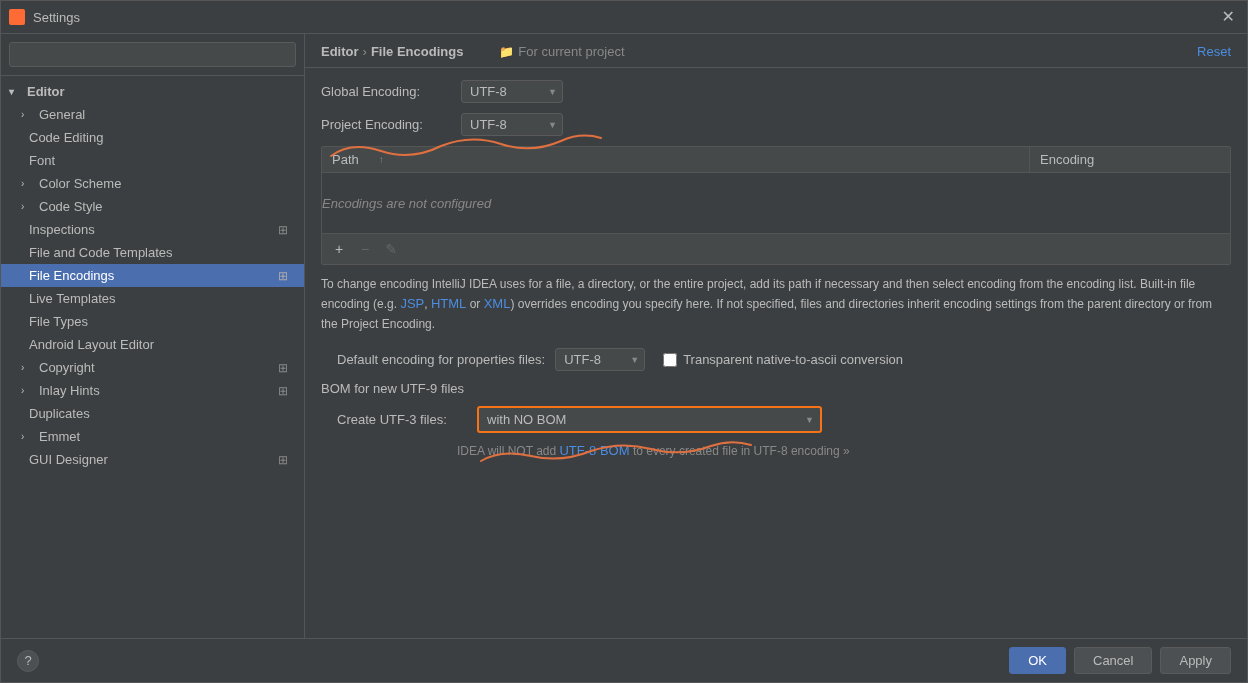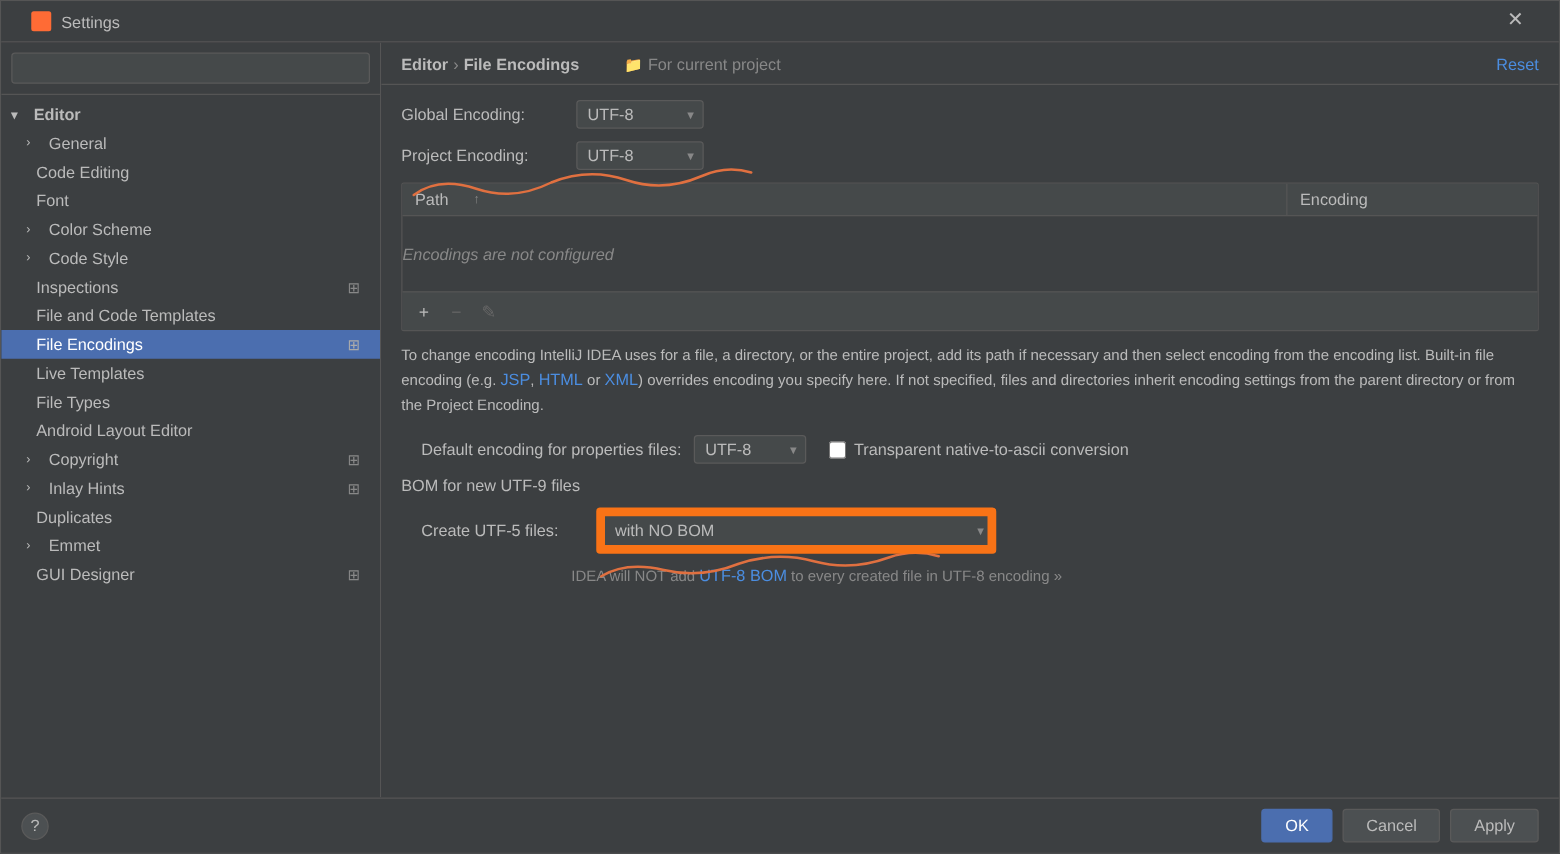--- a/index.html
+++ b/index.html
@@ -12,21 +12,21 @@
       background: #3c3f41;
       border: 1px solid #555;
       display: flex;
       flex-direction: column;
       color: #bbbbbb;
       position: relative;
     }
 
     .title-bar {
       background: #3c3f41;
-      padding: 6px 24px;
+      padding: 6px 8px;
       display: flex;
       align-items: center;
       justify-content: space-between;
       border-bottom: 1px solid #555;
       flex-shrink: 0;
     }
 
     .title-bar-left {
       display: flex;
       align-items: center;
@@ -318,27 +318,27 @@
       color: #888;
       position: absolute;
       right: 8px;
       top: 50%;
       transform: translateY(-50%);
       pointer-events: none;
     }
 
     .bom-select {
       background: #45494a;
-      border: 7px solid #f97316;
+      border: 2px solid #f97316;
       color: #bbbbbb;
       padding: 4px 28px 4px 8px;
       border-radius: 3px;
       appearance: none;
       cursor: pointer;
-      width: 320px;
+      width: 345px;
       outline: none;
       font-size: 13px;
     }
 
     .bom-hint {
       font-size: 12px;
       color: #888;
       margin-top: 5px;
       padding-left: 120px;
     }
@@ -600,21 +600,21 @@
         </div>
 
         <svg style="position:absolute; pointer-events:none; left:480px; top:430px; width:280px; height:40px; overflow:visible;">
           <path d="M 0 30 Q 20 18 50 25 Q 80 32 110 20 Q 140 10 170 18 Q 200 26 230 15 Q 250 8 270 14" stroke="#e07040" stroke-width="2" fill="none" stroke-linecap="round"></path>
         </svg>
 
         <div class="bom-section">
           <div class="section-title">BOM for new UTF-9 files</div>
           <div class="section-indent">
             <div class="form-row">
-              <span class="form-label">Create UTF-5 files:</span>
+              <span class="form-label">Create UTF-3 files:</span>
               <div class="bom-dropdown-wrapper">
                 <select class="bom-select">
                   <option>with NO BOM</option>
                   <option>with BOM</option>
                 </select>
               </div>
             </div>
             <div class="bom-hint">
               IDEA will NOT add <span class="link">UTF-8 BOM</span> to every created file in UTF-8 encoding »
             </div>

